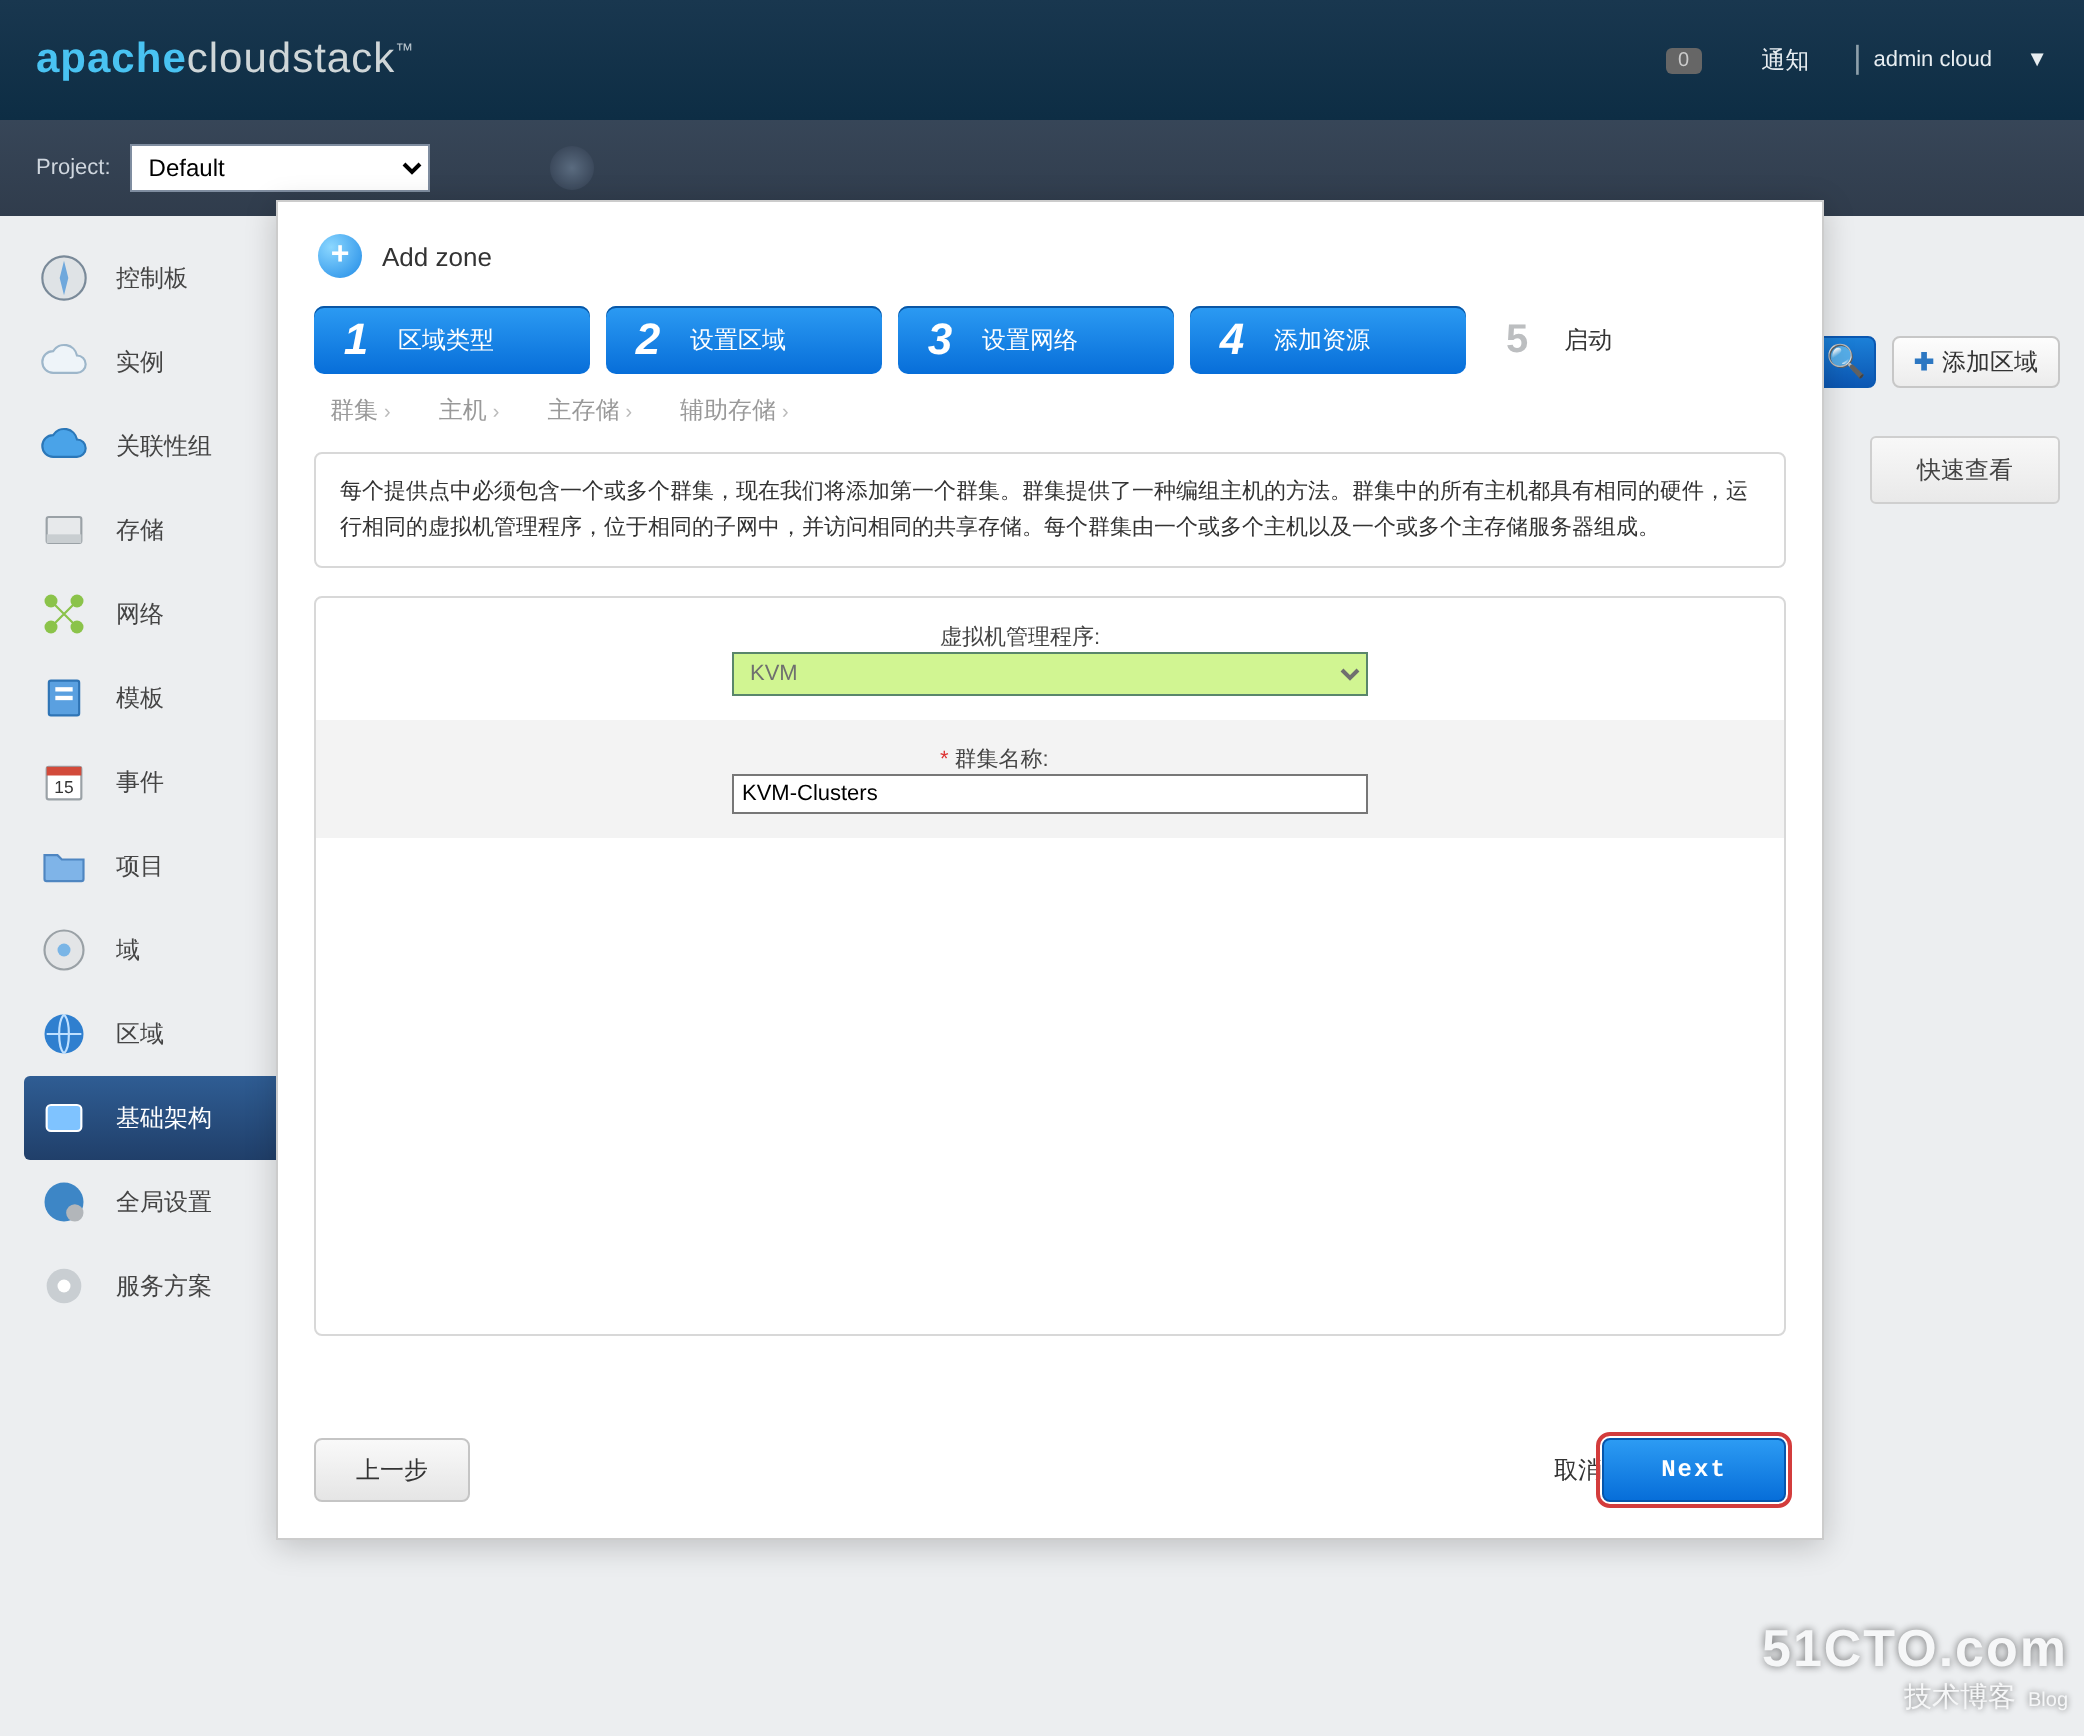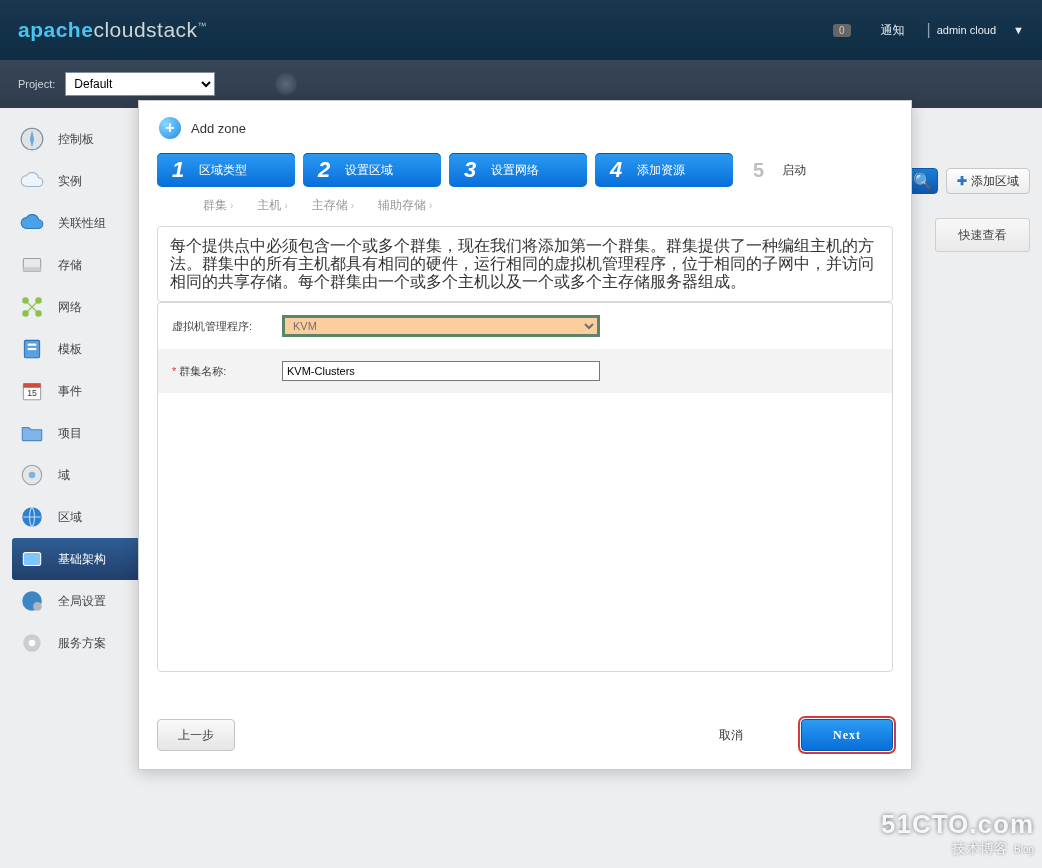--- a/index.html
+++ b/index.html
@@ -47,40 +47,40 @@
 .mtitle .tx { font-size:13px; color:#333; }
 
 .steps { display:flex; gap:8px; padding:6px 18px; align-items:center; }
 .step { flex:0 0 138px; height:34px; border-radius:5px; background:linear-gradient(#2c9bf3,#076ed9); color:#fff; display:flex; align-items:center; cursor:pointer; box-shadow:0 1px 0 #0a56a4 inset; }
 .step .num { font-size:22px; font-weight:bold; font-style:italic; width:42px; text-align:center; }
 .step .sl { font-size:12px; }
 .step.in { background:none; color:#666; flex:0 0 auto; padding:0 12px; box-shadow:none; cursor:default; }
 .step.in .num { color:#bcbec0; font-style:normal; width:auto; margin-right:18px; font-size:20px; }
 .step.in .sl { color:#333; }
 
-.subt { display:flex; gap:24px; padding:4px 26px 10px; font-size:12px;margin-left:38px; }
+.subt { display:flex; gap:24px; padding:4px 26px 10px; font-size:12px; }
 .subt span { color:#999; cursor:pointer; }
 .subt span.act { color:#1f66c4; }
 .subt .ch { font-size:10px; margin-left:3px; color:#bbb; }
 
-.desc { margin:2px 18px 0; border:1px solid #d8d8d8; border-radius:4px; padding:10px 12px; font-size:16px; line-height:18px; color:#333; background:#fff; }
+.desc { margin:2px 18px 14px; border:1px solid #d8d8d8; border-radius:4px; padding:10px 12px; font-size:11px; line-height:18px; color:#333; background:#fff; }
 
 .fbox { margin:0 18px; border:1px solid #d8d8d8; border-radius:4px; height:370px; }
-.frow { display:flex; align-items:center; padding:12px 14px; }
+.frow { display:flex; align-items:center; padding:12px 14px;flex-direction:column; }
 .frow.gr { background:#f3f3f3; }
 .flab { width:110px; font-size:11px; color:#444; }
 .freq { color:#d33; margin-right:3px; font-size:11px; }
-.fsel { width:318px; height:22px; border:3px solid #14532d; background:#fdba74; font-size:11px; padding:0 4px; color:#333; }
+.fsel { width:318px; height:22px; border:1px solid #14532d; background:#bef264; font-size:11px; padding:0 4px; color:#333; }
 .fin { width:318px; height:20px; border:1px solid #777; font-size:11px; padding:0 4px; }
 
 .mbot { position:absolute; bottom:18px; left:18px; right:18px; display:flex; align-items:center; }
 .bprev { background:linear-gradient(#f9f9f9,#e5e5e5); border:1px solid #c5c5c5; border-radius:4px; height:32px; width:78px; font-size:12px; color:#333; cursor:pointer; }
 .bsp { flex:1; }
-.bcan { font-size:12px; color:#333; margin-right:58px; cursor:pointer; }
-.bnxt { background:linear-gradient(#2c9bf3,#076ed9); border:1px solid #0556ad; border-radius:4px; height:32px; width:92px; color:#fff; font-size:12px; font-weight:bold; font-family:Liberation Serif, serif; letter-spacing:1px; cursor:pointer; outline:2px solid #d33c3c; outline-offset:1px; }
+.bcan { font-size:12px; color:#333; cursor:pointer; }
+.bnxt { background:linear-gradient(#2c9bf3,#076ed9); border:1px solid #0556ad; border-radius:4px; height:32px; width:92px; color:#fff; font-size:12px; font-weight:bold; font-family:Liberation Mono, monospace; letter-spacing:1px; cursor:pointer; outline:2px solid #d33c3c; outline-offset:1px; }
 
 
 .wm { position:absolute; right:8px; bottom:10px; text-align:right; color:#fff; opacity:0.55; font-family:Arial; }
 .wm .l1 { font-size:26px; font-weight:bold; letter-spacing:1px; text-shadow:0 0 4px #000; }
 .wm .l2 { font-size:14px; text-shadow:0 0 3px #000; }
 .wm .l2 .s { font-size:10px; margin-left:6px; }
 
 
 .ic svg { width:26px; height:26px; }
 </style>

